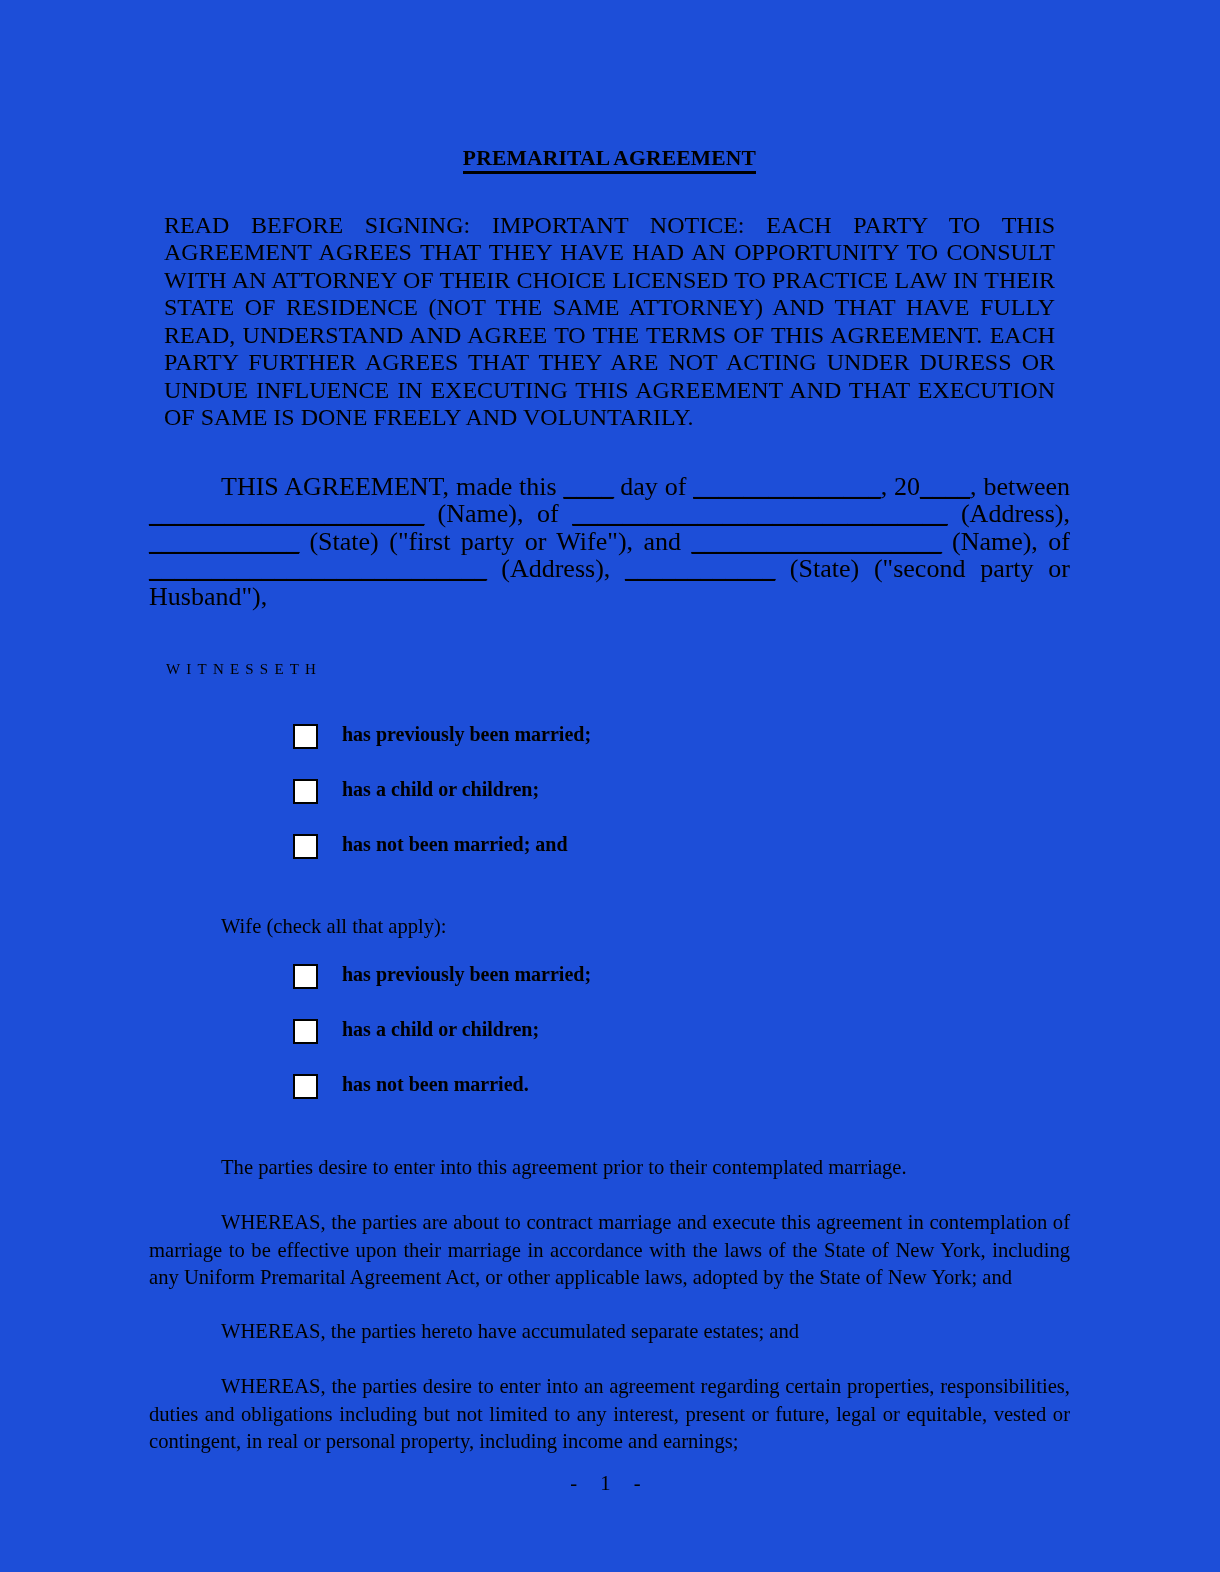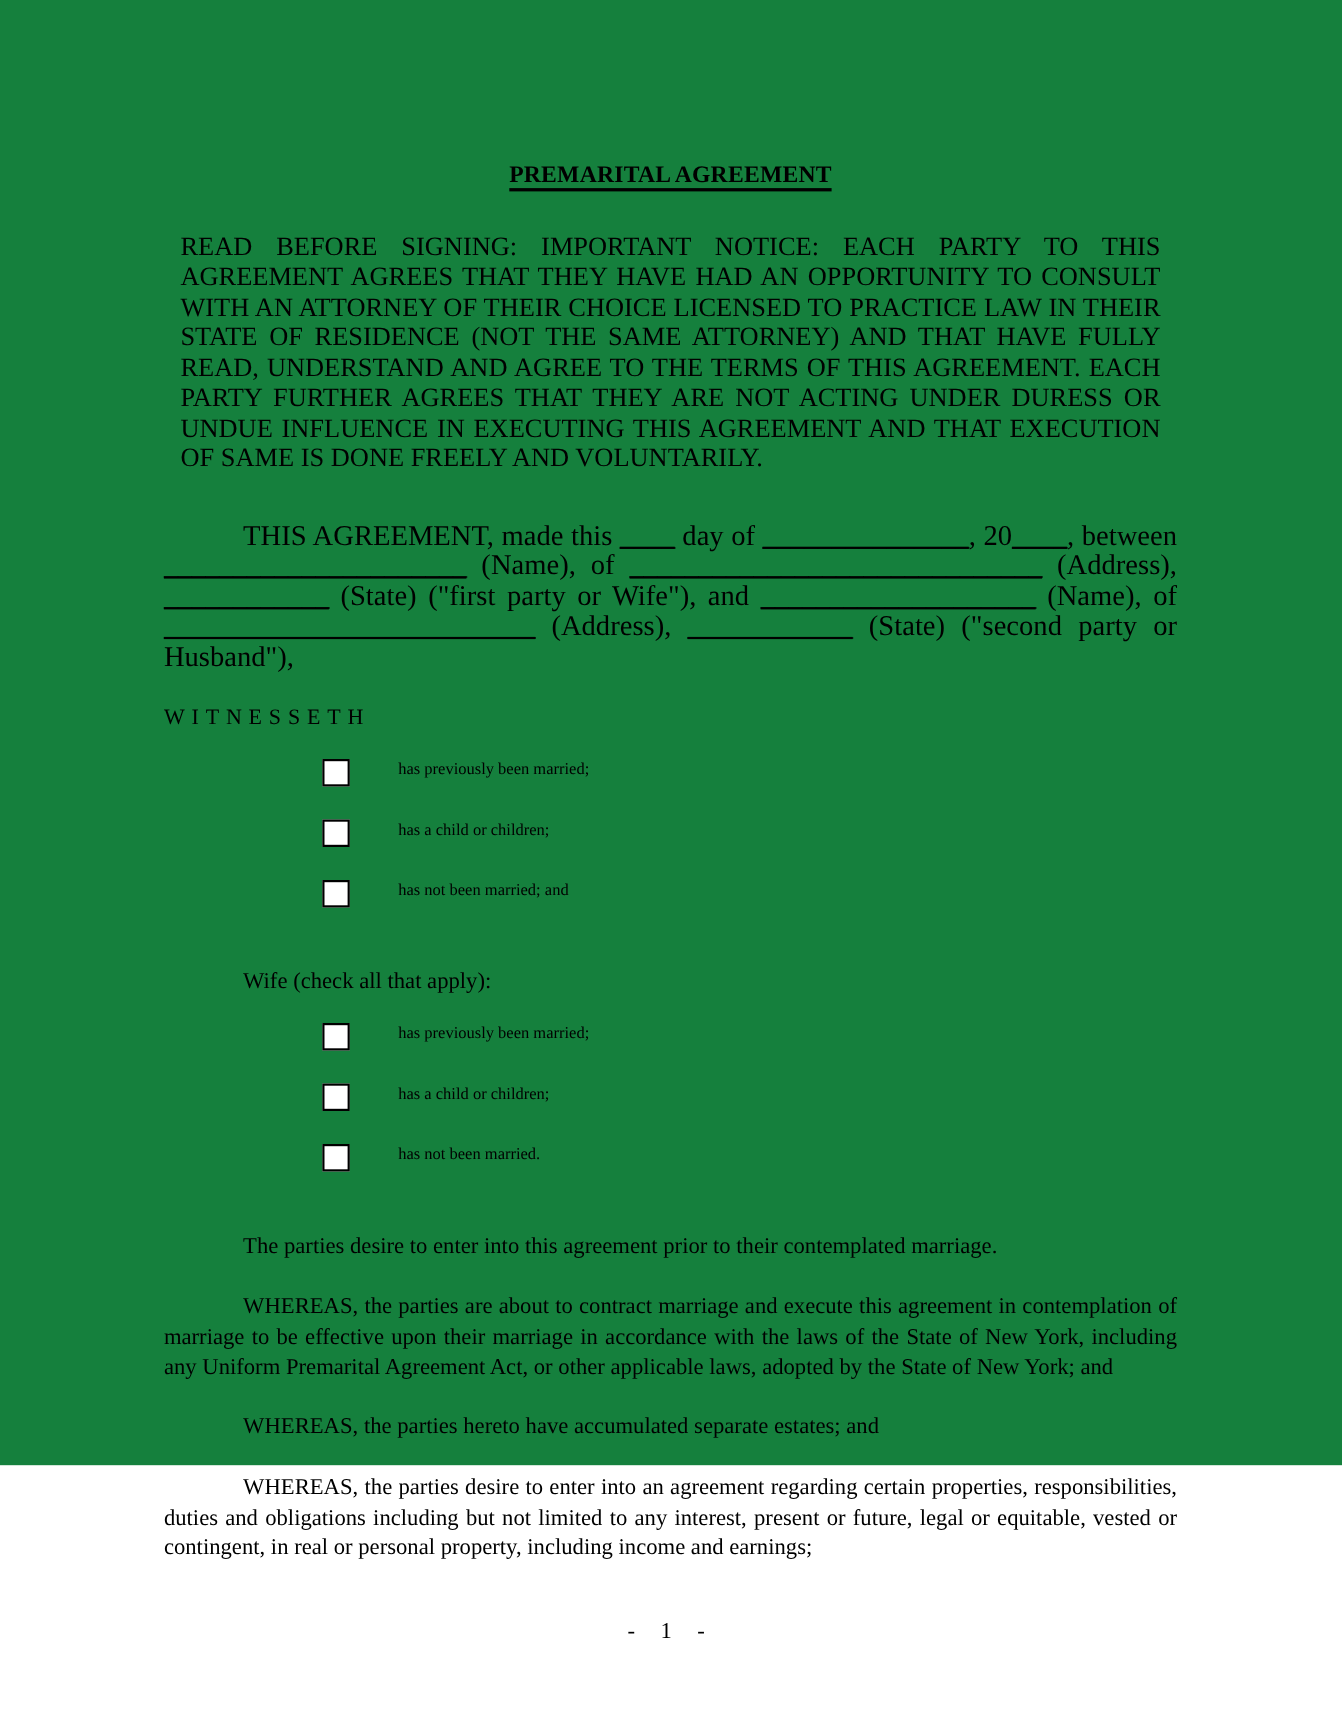--- a/index.html
+++ b/index.html
@@ -14,22 +14,22 @@
     font-family: "Liberation Serif", "DejaVu Serif", serif;
     color: #000000;
     overflow: hidden;
   }
 
   .page {
     position: absolute;
     left: 0;
     top: 0;
     width: 1220px;
-    height: 1332px;
-    background: #15803d;
+    height: 1572px;
+    background: #1d4ed8;
   }
 
   .content {
     position: absolute;
     left: 149px;
     top: 0;
     width: 921px;
   }
 
   
@@ -70,23 +70,23 @@
     text-indent: 72px;
   }
   .agreement-block .blank {
     text-decoration: underline;
     letter-spacing: -0.5px;
     white-space: pre;
   }
 
   
   .witnesseth {
-    margin: 0;
+    margin: 17px;
     padding-top: 29px;
-    font-size: 20px;
+    font-size: 15px;
     line-height: 27px;
     letter-spacing: 6.2px;
   }
 
   
   .para {
     margin: 0;
     font-size: 20.6px;
     line-height: 27.5px;
     text-align: justify;
@@ -120,24 +120,25 @@
   .checkbox {
     width: 21px;
     height: 21px;
     border: 2px solid #000;
     background: #ffffff;
     flex: 0 0 auto;
     margin-top: 3px;
     box-sizing: content-box;
   }
   .check-label {
-    font-size: 15px;
+    font-size: 20px;
     line-height: 27px;
-    margin-left: 44px;
+    margin-left: 24px;
     white-space: nowrap;
+    font-weight: bold;
   }
 
   
   .page-footer {
     position: absolute;
     left: 0;
     top: 1472px;
     width: 1220px;
     text-align: center;
     font-size: 20.6px;

